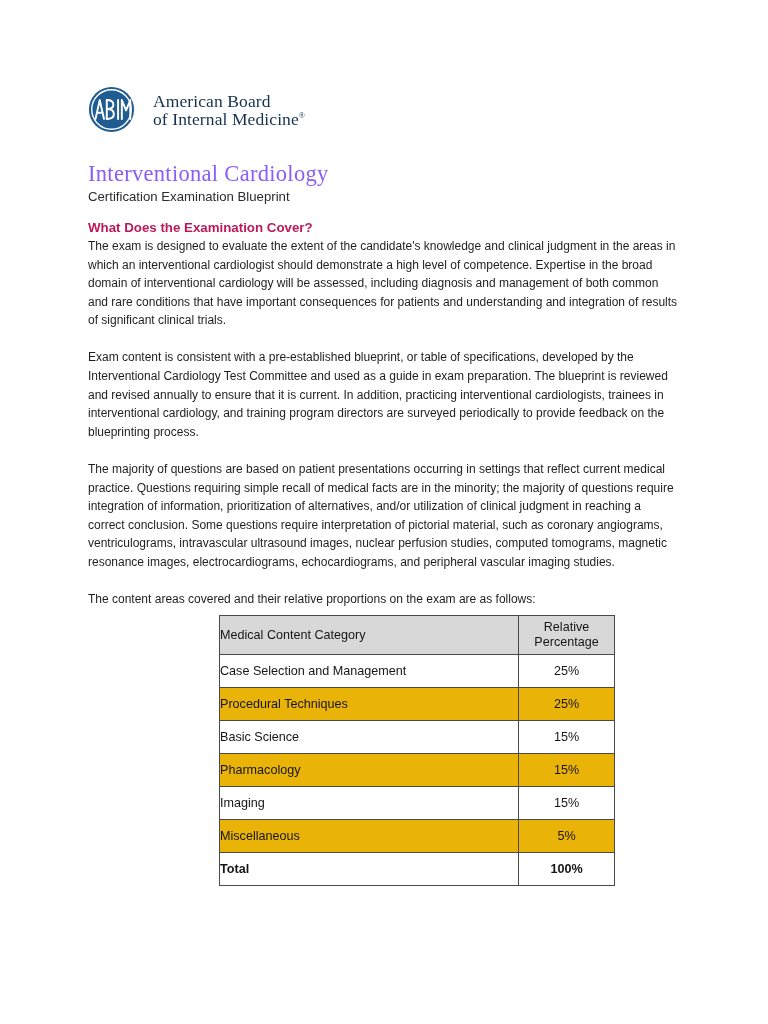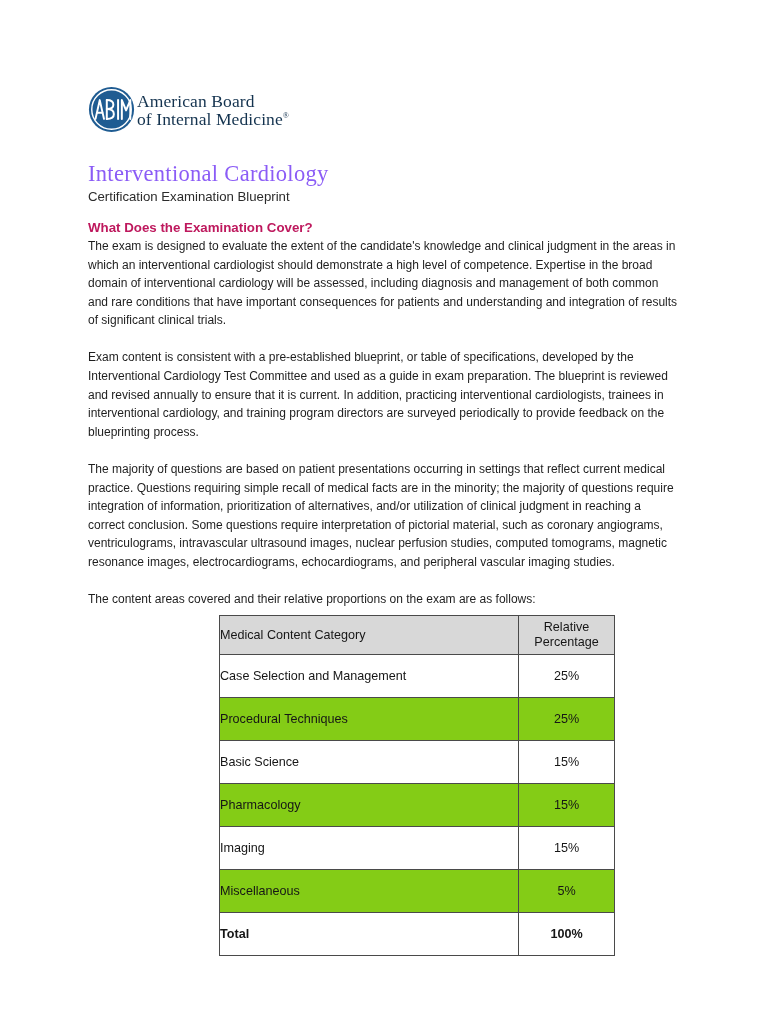--- a/index.html
+++ b/index.html
@@ -26,21 +26,21 @@
     background: #ffffff;
   }
 
   
   .masthead {
     position: absolute;
     left: 88px;
     top: 86px;
     display: flex;
     align-items: center;
-    gap: 2px;
+    gap: 18px;
   }
   .abim-mark {
     width: 47px;
     height: 47px;
     flex: 0 0 auto;
     display: block;
   }
   .abim-wordmark {
     font-family: "Liberation Serif", serif;
     font-size: 17.5px;
@@ -137,32 +137,32 @@
   }
   th.head-cat {
     text-align: left;
     padding-left: 9px;
   }
   th.head-pct {
     text-align: center;
     line-height: 14.5px;
   }
   table.blueprint tbody td {
-    height: 43px;
+    height: 33px;
     box-sizing: border-box;
     padding: 0;
   }
   td.cell-cat {
     text-align: left;
     padding-left: 9px;
   }
   td.cell-pct {
     text-align: center;
   }
-  tbody tr.shade td { background: #84cc16; }
+  tbody tr.shade td { background: #eab308; }
   tbody tr.plain td { background: #ffffff; }
   tbody tr.total-row td {
     background: #ffffff;
     font-weight: bold;
     margin-top: 28px;
   }
 </style>
 </head>
 <body>
 

